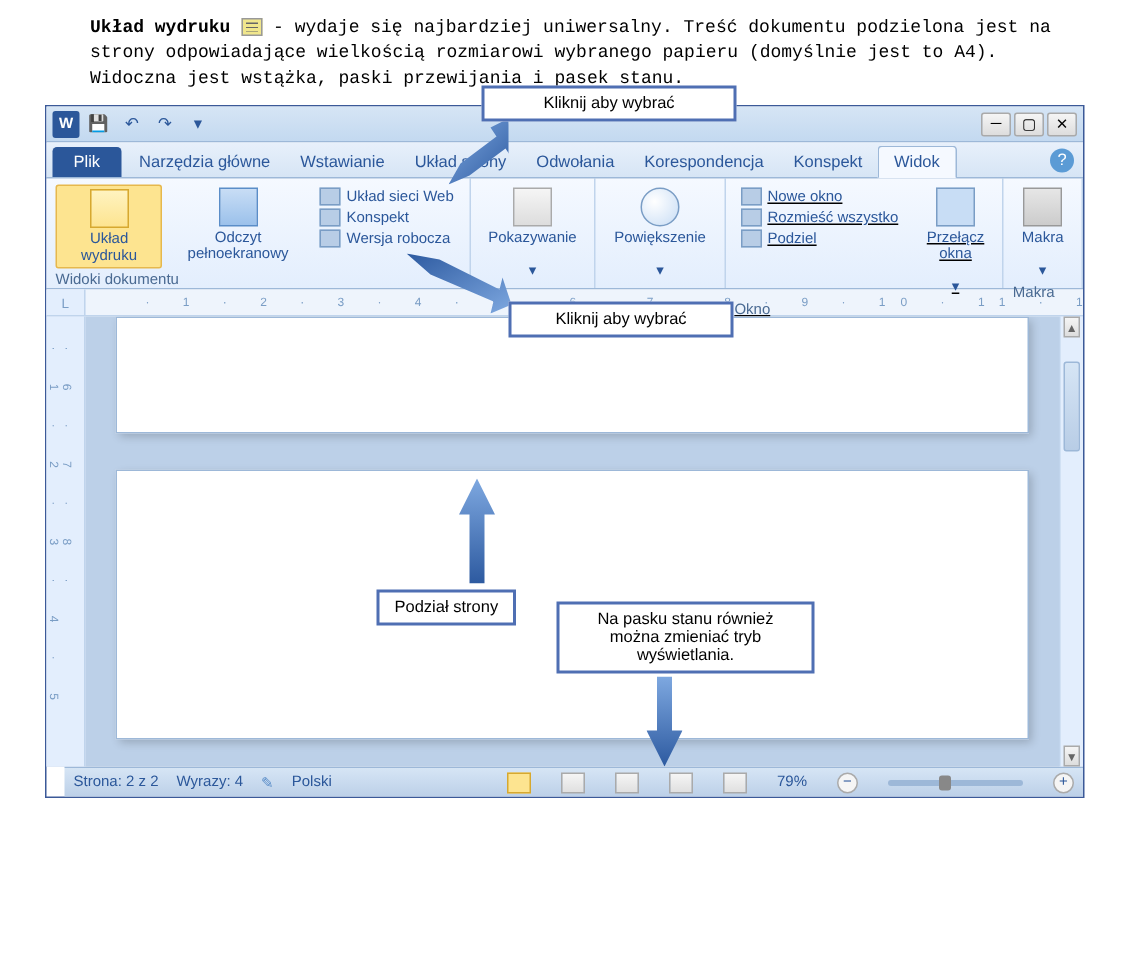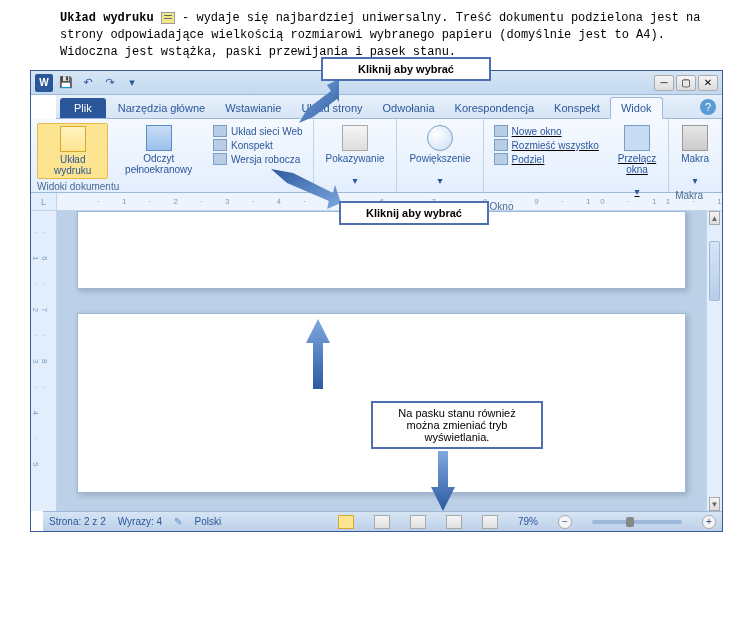--- a/index.html
+++ b/index.html
@@ -13,21 +13,21 @@
     
     .app-window { margin: 0 25px 10px 30px; border: 1px solid #3b5998; background: #fff; position: relative; }
     
     .title-bar { height: 24px; background: linear-gradient(to bottom, #d6e5f5, #c3d9f0); display: flex; align-items: center; padding: 0 4px; border-bottom: 1px solid #9db8d8; }
     .qat { display: flex; gap: 4px; align-items: center; }
     .qat-btn { width: 18px; height: 18px; display: flex; align-items: center; justify-content: center; font-size: 11px; color: #2b579a; }
     .word-icon { width: 18px; height: 18px; background: #2b579a; color: #fff; font-size: 10px; font-weight: bold; display: flex; align-items: center; justify-content: center; border-radius: 2px; }
     .win-controls { margin-left: auto; display: flex; gap: 2px; }
     .win-btn { width: 20px; height: 16px; background: linear-gradient(#f5f5f5,#ddd); border: 1px solid #aaa; border-radius: 2px; font-size: 10px; display: flex; align-items: center; justify-content: center; }
     
-    .tabs-row { height: 24px; background: linear-gradient(#e8f0fb,#d6e5f5); display: flex; align-items: flex-end; padding-left: 4px; border-bottom: 1px solid #9db8d8; position: relative; margin-left: 25px; }
+    .tabs-row { height: 24px; background: linear-gradient(#e8f0fb,#d6e5f5); display: flex; align-items: flex-end; padding-left: 4px; border-bottom: 1px solid #9db8d8; position: relative; }
     .file-tab { background: #2b579a; color: #fff; padding: 4px 14px; font-size: 11px; border-radius: 3px 3px 0 0; margin-right: 2px; }
     .tab { padding: 4px 10px; font-size: 11px; color: #2b579a; cursor: pointer; }
     .tab.active { background: #f5f9ff; border: 1px solid #9db8d8; border-bottom: 1px solid #f5f9ff; border-radius: 3px 3px 0 0; margin-bottom: -1px; }
     .help-icon { position: absolute; right: 6px; top: 4px; width: 16px; height: 16px; background: #5b9bd5; border-radius: 50%; color: #fff; font-size: 11px; display: flex; align-items: center; justify-content: center; }
     
     .ribbon { background: linear-gradient(#f5f9ff,#e3eefd); border-bottom: 1px solid #9db8d8; display: flex; height: 74px; }
     .rgroup { border-right: 1px solid #c0d4ec; padding: 4px 6px 2px; display: flex; flex-direction: column; }
     .rgroup-content { flex: 1; display: flex; align-items: flex-start; }
     .rgroup-label { font-size: 10px; color: #4a6a92; padding-top: 2px; }
     .big-btn { display: flex; flex-direction: column; align-items: center; justify-content: center; padding: 2px 6px; font-size: 10px; color: #2b579a; text-align: center; cursor: pointer; line-height: 1.1; }
@@ -58,21 +58,21 @@
     .scroll-arrow { position: absolute; left: 2px; right: 2px; height: 14px; background: linear-gradient(#f5f5f5,#ddd); border: 1px solid #aaa; font-size: 8px; display: flex; align-items: center; justify-content: center; color: #666; }
     
     .status-bar { height: 20px; background: linear-gradient(#d6e5f5,#bcd0e8); display: flex; align-items: center; font-size: 10px; color: #2b579a; padding: 0 6px; gap: 12px; border-top: 1px solid #9db8d8; margin-left: 12px; }
     .status-right { margin-left: auto; display: flex; align-items: center; gap: 20px; }
     .vbtn { width: 16px; height: 14px; background: linear-gradient(#f5f5f5,#e0e0e0); border: 1px solid #aaa; }
     .vbtn.active { background: #fde490; border-color: #d6a830; }
     .zoom-slider { width: 90px; height: 4px; background: #9db8d8; position: relative; border-radius: 2px; }
     .zoom-dot { position: absolute; width: 8px; height: 10px; background: #888; border-radius: 2px; top: -3px; left: 38%; }
     .zoom-btn { width: 14px; height: 14px; border: 1px solid #aaa; border-radius: 50%; background: #f5f5f5; display: flex; align-items: center; justify-content: center; font-size: 10px; }
     
-    .callout { position: absolute; background: #fff; border: 2px solid #4f6fb3; padding: 4px 10px; font-size: 11px; font-weight: bold; color: #000; z-index: 10; text-align: center; }
+    .callout { position: absolute; background: #fff; border: 2px solid #4f6fb3; padding: 4px 10px; font-size: 11px; font-weight: normal; color: #000; z-index: 10; text-align: center; }
     .arrow-blue { position: absolute; z-index: 9; }
     .arrow-blue svg { display: block; }
   </style>
 </head>
 <body>
 
 <div class="top-text">
   <div class="text-col">
     <b>Układ wydruku</b>
     <span class="iconlet"></span><span> - wydaje się najbardziej uniwersalny. Treść dokumentu podzielona jest na strony odpowiadające wielkością rozmiarowi wybranego papieru (domyślnie jest to A4). Widoczna jest wstążka, paski przewijania i pasek stanu.</span>
@@ -203,20 +203,21 @@
     <div class="pages">
       <div class="page"></div>
       <div class="page p2"></div>
     </div>
     <div class="vscroll">
       <div class="scroll-arrow" style="top:0">▲</div>
       <div class="vscroll-thumb"></div>
       <div class="scroll-arrow" style="bottom:0">▼</div>
     </div>
 
+    <div class="callout" style="left:220px; top:182px;">Podział strony</div>
     <div class="arrow-blue" style="left:275px; top:108px;">
       <svg width="24" height="70">
           <defs>
             <linearGradient id="g2" x1="0" y1="0" x2="0" y2="1">
               <stop offset="0" stop-color="#7ea8e0"></stop>
               <stop offset="1" stop-color="#2d5aa0"></stop>
             </linearGradient>
           </defs>
           <path d="M12 0 L24 24 L17 24 L17 70 L7 70 L7 24 L0 24 Z" fill="url(#g2)"></path>
         </svg>

